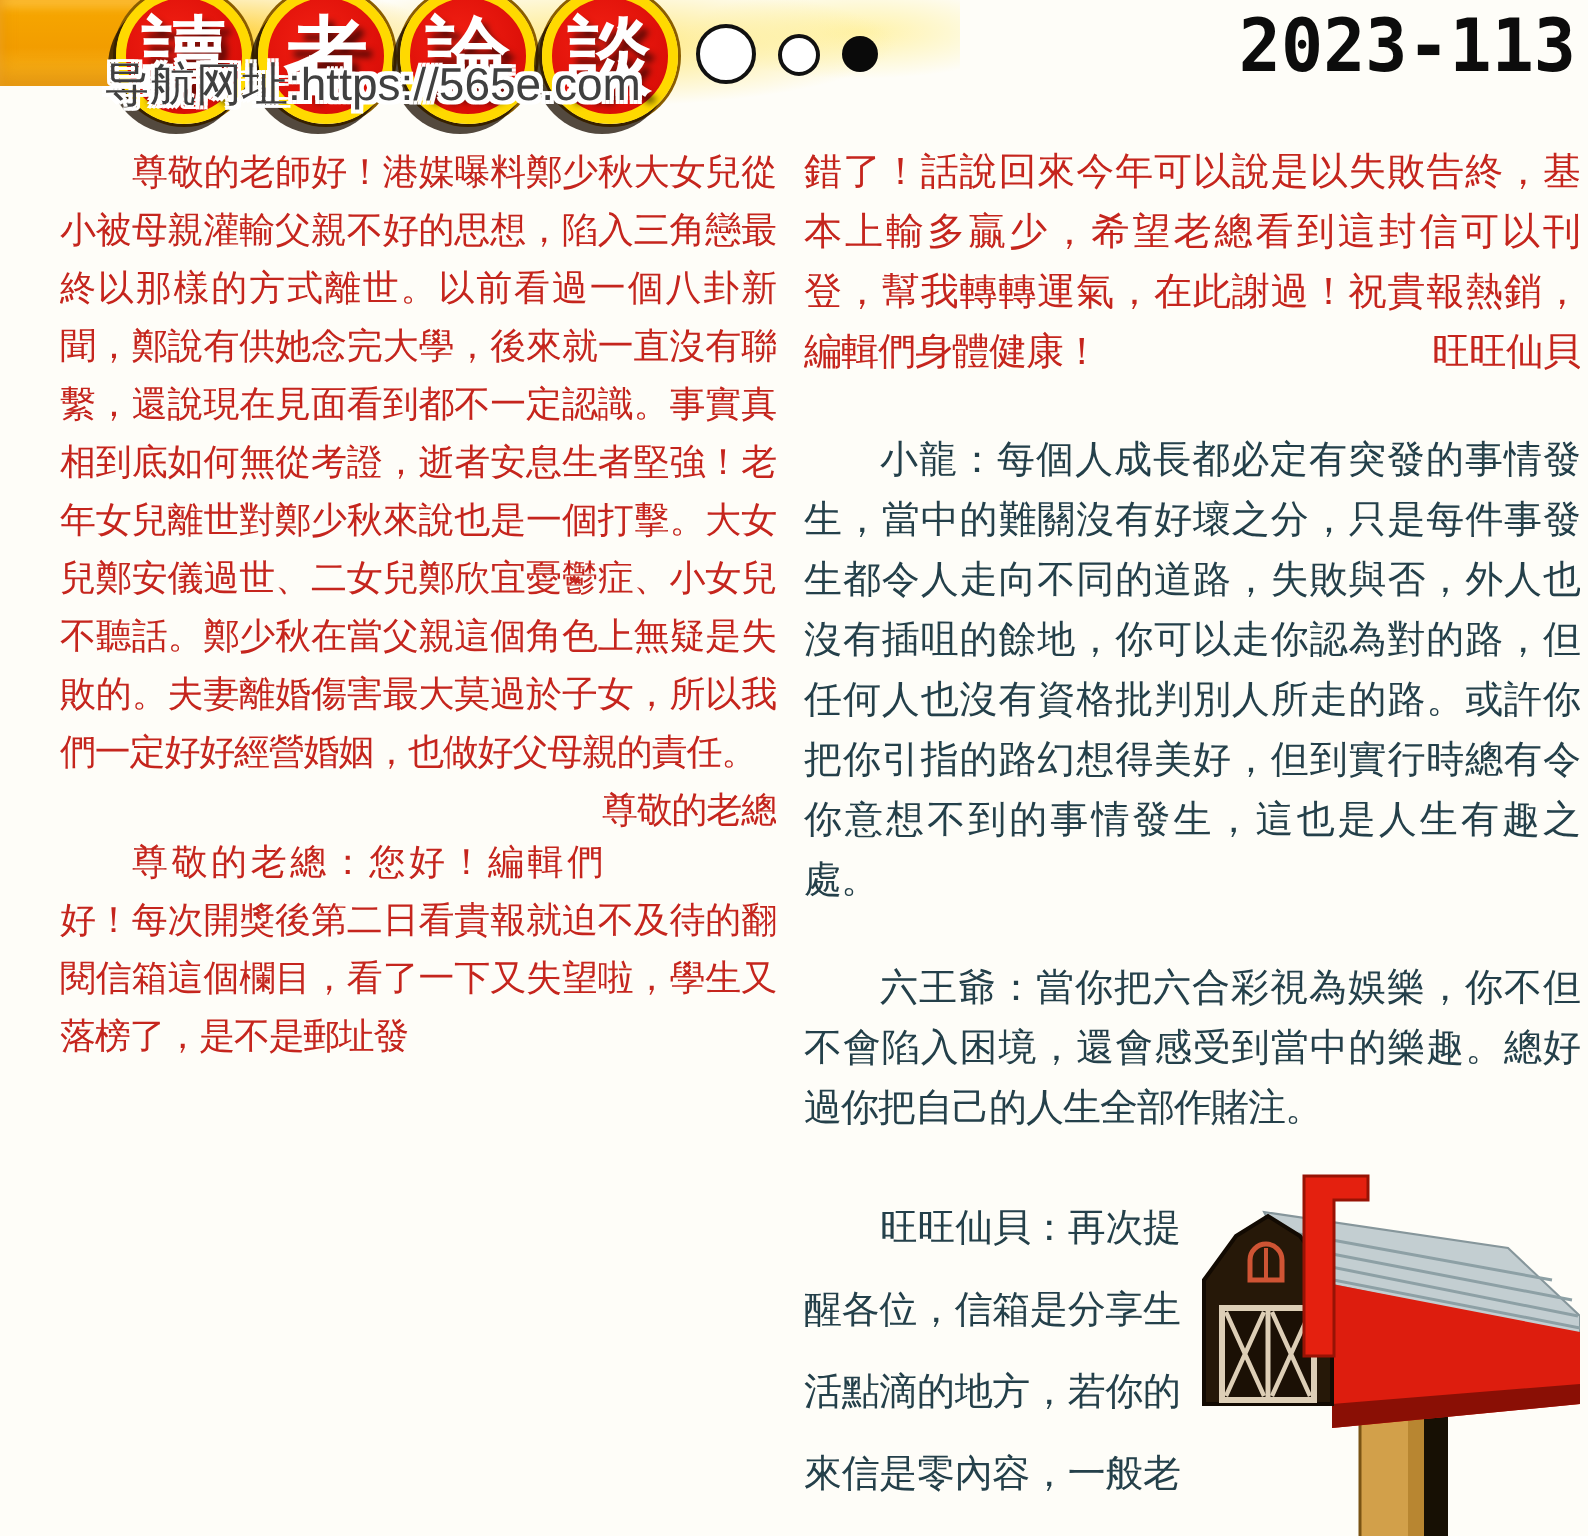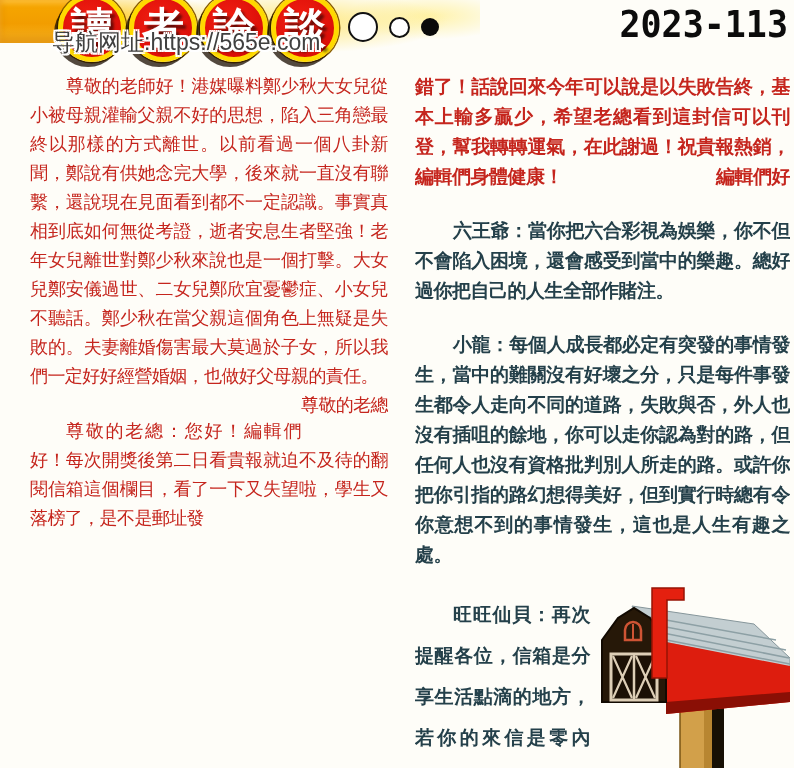--- a/index.html
+++ b/index.html
@@ -49,30 +49,30 @@
   .dot-filled{width:18px;height:18px;background:#0a0a0a;}
   .issue-number{
     position:absolute;right:6px;top:4px;
     font-family:"DejaVu Sans Mono","Liberation Mono",monospace;
     font-weight:bold;font-size:35px;color:#0c0c0c;letter-spacing:0;
     transform:scaleY(1.05);
   }
   
   .columns{
     position:absolute;left:30px;top:72px;right:4px;bottom:0;
-    display:flex;gap:27px;
+    display:flex;gap:14px;
   }
   .col{overflow:hidden;}
   .col-left{width:358px;flex:none;font-size:18px;letter-spacing:-0.6px;}
   .col-right{flex:1;font-size:19px;letter-spacing:-0.5px;}
   .para{
     margin:0 0 26px 0;line-height:29px;text-align:justify;
     text-indent:2em;
   }
-  .col-right .para{margin-bottom:24px;line-height:30px;font-weight:bold;}
+  .col-right .para{margin-bottom:24px;line-height:30px;}
   .col-right .para.with-mailbox{line-height:41px;}
   .para.noindent{text-indent:0;}
   .para.red{color:#c5251d;}
   .para.dark{color:#24404a;}
   .sig{float:right;text-indent:0;}
   
   .mailbox-float{
     float:right;width:196px;height:142px;position:relative;
     margin:-12px -2px 0 6px;
   }
@@ -106,23 +106,23 @@
   </div>
   <div class="issue-number">2023-113</div>
 </div>
 
 <div class="columns">
   <div class="col col-left" id="col-left">
       <p class="para red">尊敬的老師好！港媒曝料鄭少秋大女兒從小被母親灌輸父親不好的思想，陷入三角戀最終以那樣的方式離世。以前看過一個八卦新聞，鄭說有供她念完大學，後來就一直沒有聯繫，還說現在見面看到都不一定認識。事實真相到底如何無從考證，逝者安息生者堅強！老年女兒離世對鄭少秋來說也是一個打擊。大女兒鄭安儀過世、二女兒鄭欣宜憂鬱症、小女兒不聽話。鄭少秋在當父親這個角色上無疑是失敗的。夫妻離婚傷害最大莫過於子女，所以我們一定好好經營婚姻，也做好父母親的責任。<span class="sig">尊敬的老總</span></p>
       <p class="para red">尊敬的老總：您好！編輯們好！每次開獎後第二日看貴報就迫不及待的翻閱信箱這個欄目，看了一下又失望啦，學生又落榜了，是不是郵址發</p>
     </div>
   <div class="col col-right" id="col-right">
-      <p class="para red noindent">錯了！話說回來今年可以說是以失敗告終，基本上輸多贏少，希望老總看到這封信可以刊登，幫我轉轉運氣，在此謝過！祝貴報熱銷，編輯們身體健康！<span class="sig">編輯們好</span></p>
+      <p class="para red noindent">錯了！話說回來今年可以說是以失敗告終，基本上輸多贏少，希望老總看到這封信可以刊登，幫我轉轉運氣，在此謝過！祝貴報熱銷，編輯們身體健康！<span class="sig">旺旺仙貝</span></p>
+      <p class="para dark">小龍：每個人成長都必定有突發的事情發生，當中的難關沒有好壞之分，只是每件事發生都令人走向不同的道路，失敗與否，外人也沒有插咀的餘地，你可以走你認為對的路，但任何人也沒有資格批判別人所走的路。或許你把你引指的路幻想得美好，但到實行時總有令你意想不到的事情發生，這也是人生有趣之處。</p>
       <p class="para dark">六王爺：當你把六合彩視為娛樂，你不但不會陷入困境，還會感受到當中的樂趣。總好過你把自己的人生全部作賭注。</p>
-      <p class="para dark">小龍：每個人成長都必定有突發的事情發生，當中的難關沒有好壞之分，只是每件事發生都令人走向不同的道路，失敗與否，外人也沒有插咀的餘地，你可以走你認為對的路，但任何人也沒有資格批判別人所走的路。或許你把你引指的路幻想得美好，但到實行時總有令你意想不到的事情發生，這也是人生有趣之處。</p>
       <p class="para dark with-mailbox">
   <span class="mailbox-float">
     <svg width="196" height="208" viewBox="0 0 196 208">
 
       <rect x="84" y="116" width="34" height="92" fill="#d2a04a" stroke="#7a5414" stroke-width="1.5"></rect>
       <rect x="108" y="116" width="10" height="92" fill="#b88631"></rect>
       <rect x="116" y="122" width="12" height="84" fill="#171004"></rect>
       <rect x="82" y="198" width="38" height="10" fill="#e3bd55"></rect>
 
       <polygon points="36,24 158,42 194,76 194,86 68,60 38,28" fill="#c3ced1" stroke="#86969b" stroke-width="1"></polygon>

